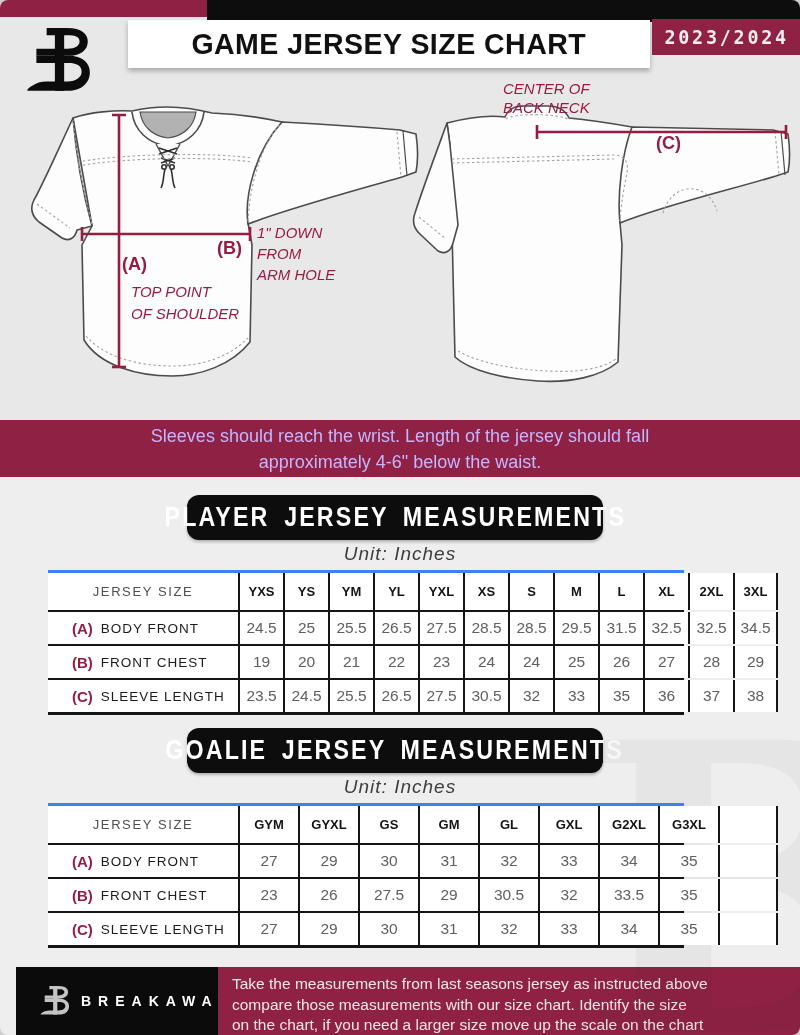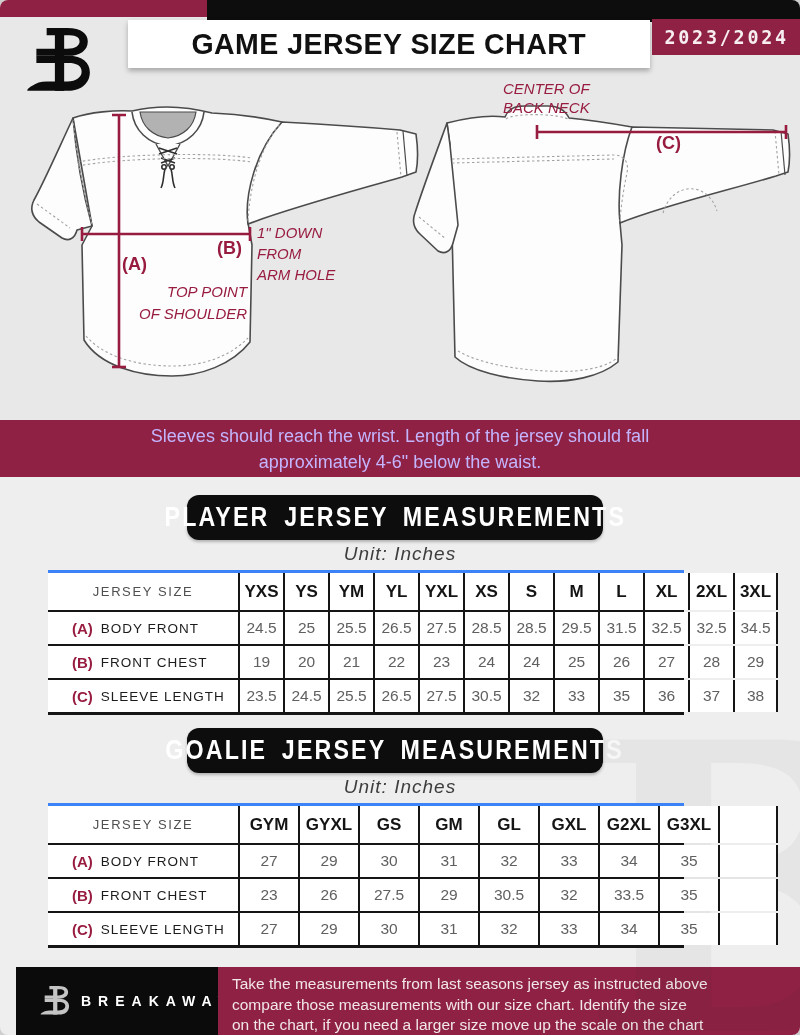--- a/index.html
+++ b/index.html
@@ -43,21 +43,21 @@
   .sizetable{left:48px;width:636px;border-top:3px solid #3b82f6;border-bottom:3px solid #151515;z-index:2;}
   .trow{display:grid;border-bottom:2px solid #151515;}
   .sizetable .trow:last-child{border-bottom:none;}
   .player-table .trow{grid-template-columns:190px repeat(12,45px);}
   .goalie-table .trow{grid-template-columns:190px repeat(9,60px);}
   .tcell{display:flex;align-items:center;justify-content:center;background:#fff;height:32px;}
   .thead .tcell{height:37px;}
   .sizecol{border-left:2px solid #151515;}
   .trow .sizecol:last-child{border-right:2px solid #151515;}
   .head-label{color:#4f4f4f;font-size:13px;letter-spacing:1.6px;}
-  .sizecol.head{font-weight:bold;font-size:17px;color:#141414;}
+  .sizecol.head{font-weight:bold;font-size:13px;color:#141414;}
   .sizecol.val{font-size:15.5px;color:#606060;}
   .labelcol.rowlab{justify-content:flex-start;padding-left:24px;box-sizing:border-box;gap:8px;}
   .rowkey{color:#981c40;font-weight:bold;font-size:15px;}
   .rowname{color:#1c1c1c;font-size:13.5px;letter-spacing:1px;}
 
   
   .footer-black{left:16px;top:967px;width:218px;height:68px;background:#0b0b0b;
                 display:flex;align-items:center;}
   .footer-maroon{left:218px;top:967px;width:582px;height:72px;background:var(--maroon);}
   .brandmark{margin-left:24px;width:30px;height:34px;}
@@ -165,21 +165,21 @@
     <path d="M381,26 L385,70" stroke="#4b4b4b" stroke-width="1.2" fill="none"></path>
 
     <g stroke="#981c40" stroke-width="2.6" fill="none">
       <path d="M137,27 L386,27"></path>
         <path d="M137,20 L137,34"></path>
         <path d="M386,20 L386,34"></path>
     </g>
   </svg>
 
   <div class="abs anno anno-key" style="left:122px;top:254px;">(A)</div>
-  <div class="abs anno anno-note" style="left:139px;top:281px;line-height:22px;text-align:right;">TOP POINT
+  <div class="abs anno anno-note" style="left:131px;top:281px;line-height:22px;">TOP POINT
 OF SHOULDER</div>
   <div class="abs anno anno-key" style="left:217px;top:238px;">(B)</div>
   <div class="abs anno anno-note" style="left:257px;top:222px;line-height:21px;">1" DOWN
 FROM
 ARM HOLE</div>
   <div class="abs anno anno-note" style="left:503px;top:79px;line-height:19px;">CENTER OF
 BACK NECK</div>
   <div class="abs anno anno-key" style="left:656px;top:133px;">(C)</div>
 
   <div class="abs fit-banner">

